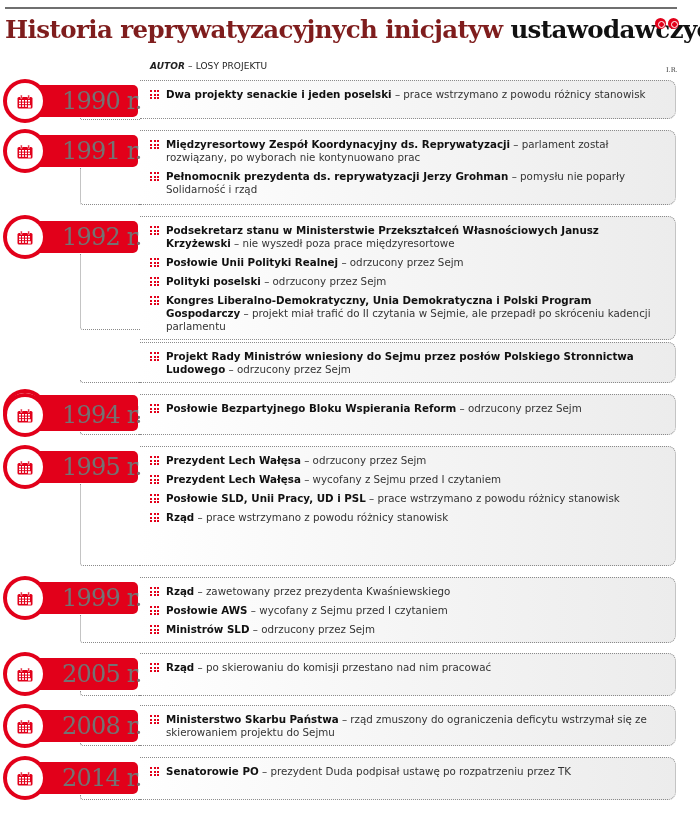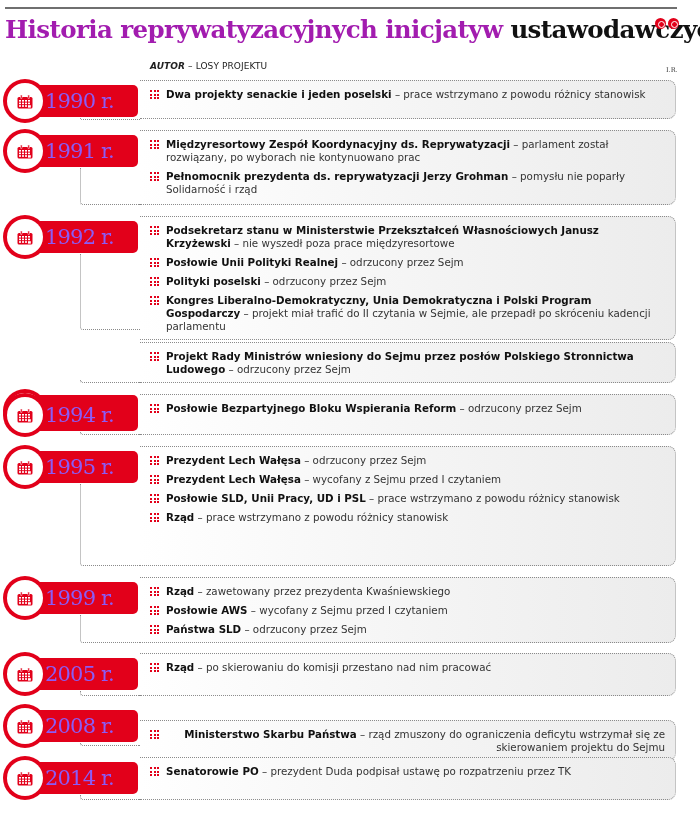--- a/index.html
+++ b/index.html
@@ -2,21 +2,21 @@
 <html><head>
 <meta charset="utf-8">
 <style>
   * { box-sizing: border-box; margin: 0; padding: 0; }
   html, body { width: 700px; height: 818px; background: #ffffff; overflow: hidden; }
   body { position: relative; font-family: "DejaVu Sans", sans-serif; color: #1a1a1a; }
 
   .top-rule { position: absolute; left: 5px; top: 7px; width: 672px; height: 2px; background: #6f6f6f; }
 
   .title { position: absolute; left: 5px; top: 15px; font-family: "DejaVu Serif", serif; font-size: 24.5px; letter-spacing: -0.6px; white-space: nowrap; line-height: 30px; }
-  .title .red { color: #a21caf; }
+  .title .red { color: #7f1d1d; }
   .title .black { color: #111111; }
 
   .logo { position: absolute; left: 655px; top: 18px; width: 24px; height: 11px; }
   .logo span { position: absolute; top: 0; width: 11px; height: 11px; border-radius: 50%; background: #e2001a; }
   .logo span::after { content: ""; position: absolute; left: 3px; top: 3px; width: 5px; height: 5px; border-radius: 50%; border: 1.2px solid #fff; }
 
   .col-header { position: absolute; left: 150px; top: 61px; font-size: 9px; color: #222; letter-spacing: 0.1px; white-space: nowrap; }
   .col-header b { font-weight: bold; font-style: italic; }
   .initials { position: absolute; left: 666px; top: 66px; font-family: "DejaVu Serif", serif; font-size: 6.5px; color: #333; }
 
@@ -25,21 +25,21 @@
     position: absolute; left: 140px; width: 536px;
     border-top: 1px dotted #8a8a8a; border-bottom: 1px dotted #8a8a8a; border-right: 1px dotted #8a8a8a;
     border-radius: 0 8px 8px 0;
     background: linear-gradient(to right, #ffffff 0%, #f4f4f4 55%, #ececec 100%);
     padding: 7px 10px 6px 10px;
   }
   .connector { position: absolute; left: 80px; border-left: 1px dotted #8a8a8a; border-bottom: 1px dotted #8a8a8a; border-bottom-left-radius: 3px; }
 
   .badge { position: absolute; left: 3px; width: 135px; height: 44px; }
   .badge .banner { position: absolute; left: 32px; top: 4px; width: 103px; height: 32px; background: #e2001a; border-radius: 0 5px 5px 0; }
-  .badge .year { position: absolute; left: 42px; top: 4px; height: 32px; line-height: 33px; font-family: "DejaVu Serif", serif; font-size: 21px; color: #8b5cf6; letter-spacing: -0.8px; white-space: nowrap; }
+  .badge .year { position: absolute; left: 59px; top: 4px; height: 32px; line-height: 33px; font-family: "DejaVu Serif", serif; font-size: 24px; color: #737373; letter-spacing: -0.8px; white-space: nowrap; }
   .badge .circle { position: absolute; left: 0; top: -2px; width: 44px; height: 44px; border-radius: 50%; background: #e2001a; }
   .badge .circle-inner { position: absolute; left: 4px; top: 4px; width: 36px; height: 36px; border-radius: 50%; background: #fff; }
   .badge .cal { position: absolute; left: 10px; top: 11px; width: 16px; height: 14px; }
 
   .item { position: relative; padding-left: 16px; font-size: 10.3px; line-height: 13px; margin-bottom: 6px; color: #333; }
   .item:last-child { margin-bottom: 0; }
   .item .bullet { position: absolute; left: 0; top: 2px; width: 9px; height: 9px;
     background-image:
       linear-gradient(#e2001a, #e2001a), linear-gradient(#e2001a, #e2001a), linear-gradient(#e2001a, #e2001a),
       linear-gradient(#e2001a, #e2001a), linear-gradient(#e2001a, #e2001a), linear-gradient(#e2001a, #e2001a),
@@ -281,21 +281,21 @@
 </div>
           </div>
         </div>
       </div>
     </div>
     <div class="section" style="top: 577px; height: 70px;">
       <div class="connector" style="top: 38px; width: 60px; height: 28px;"></div>
       <div class="card" style="top: 0px; min-height: 66px;">
         <div class="item"><span class="bullet"></span><span class="author">Rząd</span><span class="fate"> – zawetowany przez prezydenta Kwaśniewskiego</span></div>
         <div class="item"><span class="bullet"></span><span class="author">Posłowie AWS</span><span class="fate"> – wycofany z Sejmu przed I czytaniem</span></div>
-        <div class="item"><span class="bullet"></span><span class="author">Państwa SLD</span><span class="fate"> – odrzucony przez Sejm</span></div>
+        <div class="item"><span class="bullet"></span><span class="author">Ministrów SLD</span><span class="fate"> – odrzucony przez Sejm</span></div>
       </div>
       <div class="badge" style="top: 1px;">
         <div class="banner"></div>
         <div class="year">1999 r.</div>
         <div class="circle">
           <div class="circle-inner">
             <div class="cal">
   <svg viewBox="0 0 16 14" width="16" height="14" xmlns="http://www.w3.org/2000/svg">
     <rect x="0.5" y="2" width="15" height="11.5" rx="1.5" fill="#e2001a"></rect>
     <rect x="3.5" y="0" width="1.6" height="3.5" rx="0.6" fill="#e2001a" stroke="#fff" stroke-width="0.5"></rect>
@@ -350,21 +350,21 @@
                   <rect x="11" y="10.2" width="2.8" height="2.4"></rect>
     </g>
   </svg>
 </div>
           </div>
         </div>
       </div>
     </div>
     <div class="section" style="top: 705px; height: 45px;">
       <div class="connector" style="top: 38px; width: 60px; height: 3px;"></div>
-      <div class="card" style="top: 15px; min-height: 41px; text-align: right;">
+      <div class="card" style="top: 0px; min-height: 41px;">
         <div class="item"><span class="bullet"></span><span class="author">Ministerstwo Skarbu Państwa</span><span class="fate"> – rząd zmuszony do ograniczenia deficytu wstrzymał się ze skierowaniem projektu do Sejmu</span></div>
       </div>
       <div class="badge" style="top: 1px;">
         <div class="banner"></div>
         <div class="year">2008 r.</div>
         <div class="circle">
           <div class="circle-inner">
             <div class="cal">
   <svg viewBox="0 0 16 14" width="16" height="14" xmlns="http://www.w3.org/2000/svg">
     <rect x="0.5" y="2" width="15" height="11.5" rx="1.5" fill="#e2001a"></rect>

